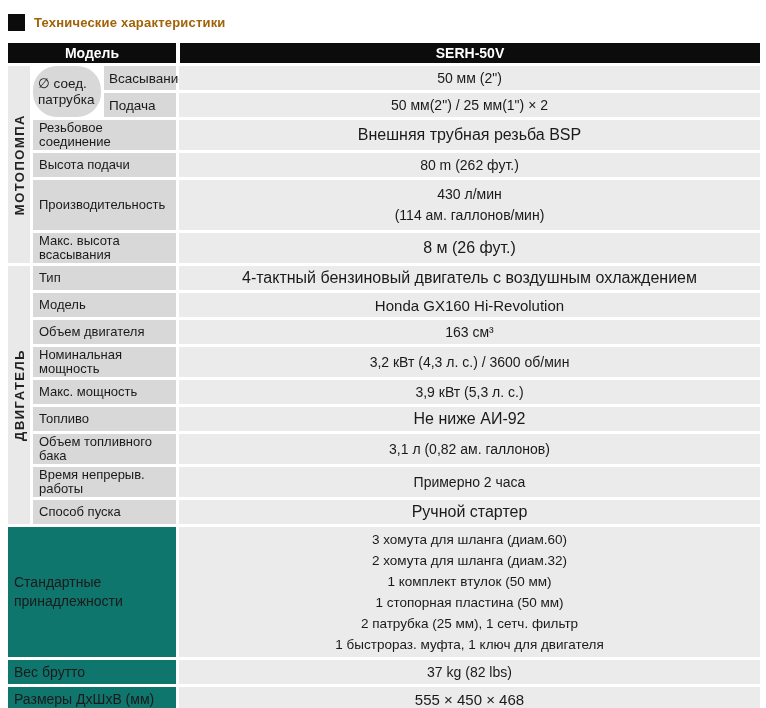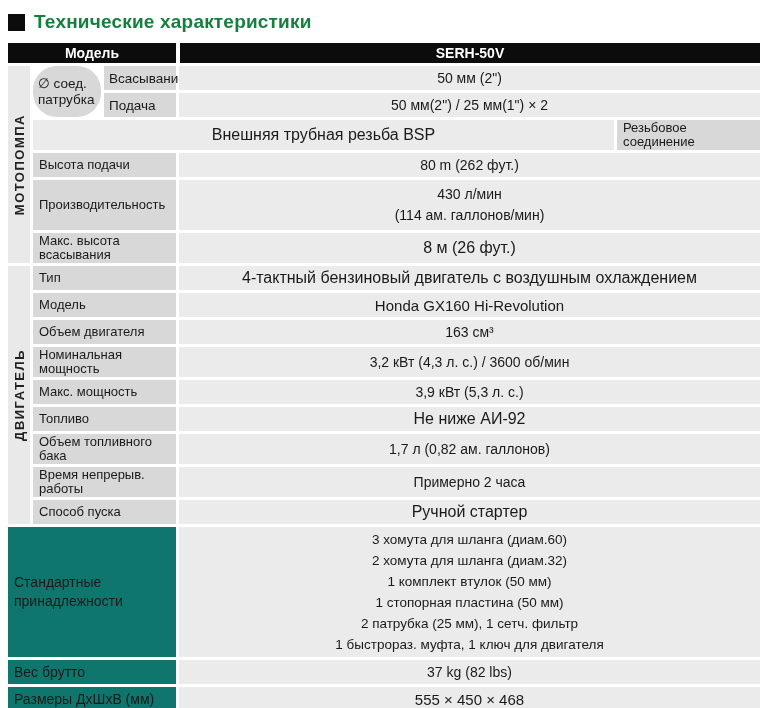--- a/index.html
+++ b/index.html
@@ -4,21 +4,21 @@
 <style>
   * { margin: 0; padding: 0; box-sizing: border-box; }
   html, body { width: 766px; height: 708px; background: #ffffff; overflow: hidden; }
   body { font-family: "Liberation Sans", "DejaVu Sans", sans-serif; color: #1a1a1a; }
 
   .page { width: 766px; height: 708px; position: relative; }
 
   
   .title-row { display: flex; align-items: center; gap: 9px; padding: 8px 0 0 8px; height: 36px; }
   .title-square { width: 17px; height: 17px; background: #0c0c0c; flex: 0 0 auto; }
-  .title { font-size: 19px; font-weight: 600; letter-spacing: 0.2px; color: #15803d; }
+  .title { font-size: 13px; font-weight: 600; letter-spacing: 0.2px; color: #a16207; }
 
   
   .spec-table { width: 752px; margin: 7px 0 0 8px; display: flex; flex-direction: column; gap: 3px; font-size: 13px; }
 
   .header-row { display: flex; gap: 4px; height: 20px; }
   .hcell { background: #0c0c0c; color: #ffffff; font-weight: bold; font-size: 14px;
            display: flex; align-items: center; justify-content: center; }
   .hmodel { width: 168px; }
   .hvalue { flex: 1; }
 
@@ -84,22 +84,22 @@
               <div class="cell value">50 мм (2")</div>
             </div>
             <div class="row">
               <div class="cell sub-label">Подача</div>
               <div class="cell value">50 мм(2") / 25 мм(1") × 2</div>
             </div>
           </div>
         </div>
 
         <div class="row">
+          <div class="cell label">Резьбовое соединение</div>
           <div class="cell value lg">Внешняя трубная резьба BSP</div>
-          <div class="cell label">Резьбовое соединение</div>
         </div>
 
         <div class="row">
           <div class="cell label">Высота подачи</div>
           <div class="cell value">80 m (262 фут.)</div>
         </div>
 
         <div class="row h2">
           <div class="cell label">Производительность</div>
           <div class="cell value two-line">
@@ -147,21 +147,21 @@
           <div class="cell value">3,9 кВт (5,3 л. с.)</div>
         </div>
 
         <div class="row">
           <div class="cell label">Топливо</div>
           <div class="cell value lg">Не ниже АИ-92</div>
         </div>
 
         <div class="row">
           <div class="cell label">Объем топливного бака</div>
-          <div class="cell value">1,7 л (0,82 ам. галлонов)</div>
+          <div class="cell value">3,1 л (0,82 ам. галлонов)</div>
         </div>
 
         <div class="row">
           <div class="cell label">Время непрерыв. работы</div>
           <div class="cell value">Примерно 2 часа</div>
         </div>
 
         <div class="row">
           <div class="cell label">Способ пуска</div>
           <div class="cell value lg">Ручной стартер</div>

